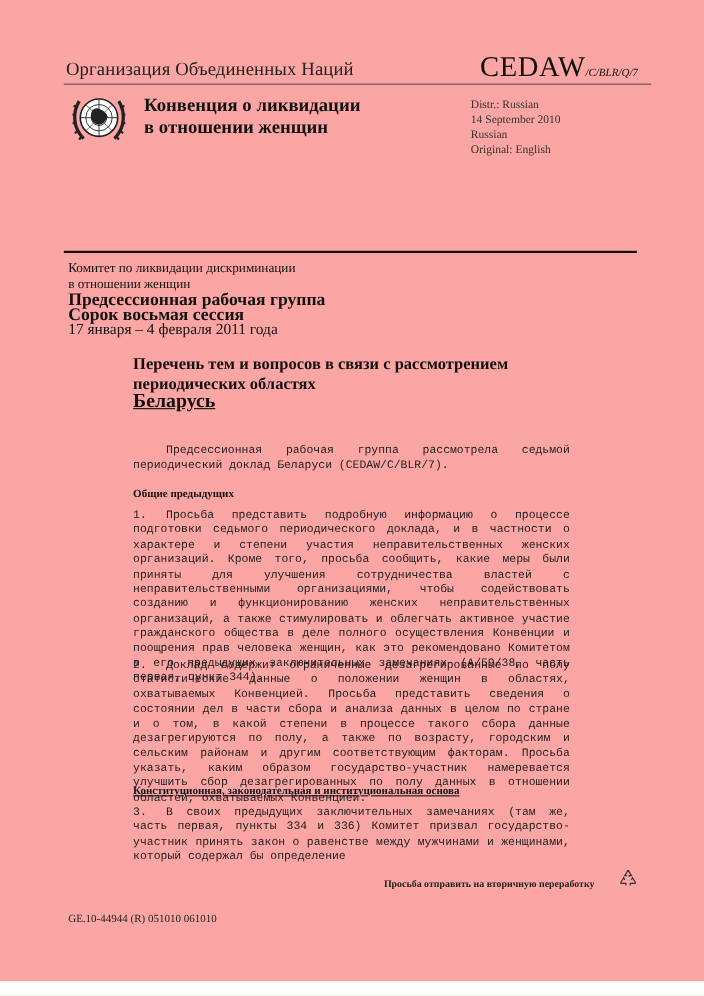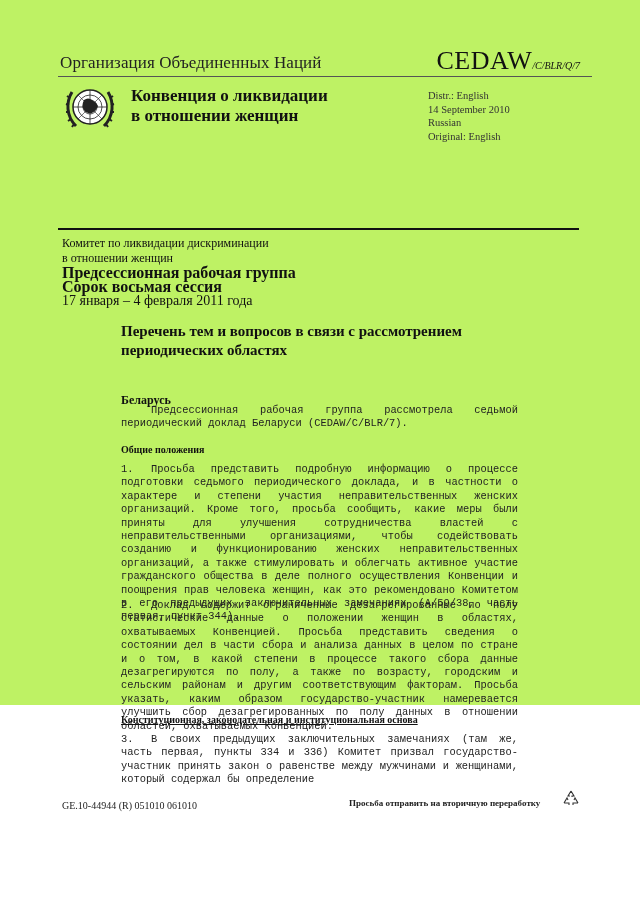--- a/index.html
+++ b/index.html
@@ -11,22 +11,22 @@
       width: 640px;
       height: 905px;
       position: relative;
       overflow: hidden;
       font-family: "Liberation Serif", "DejaVu Serif", serif;
       color: #1a1a1a;
     }
     .page {
       position: absolute;
       left: 0; top: 0;
-      width: 640px; height: 705px;
-      background: #bef264;
+      width: 640px; height: 892px;
+      background: #fca5a5;
     }
     .org-name {
       position: absolute;
       left: 60px; top: 53px;
       font-size: 17px;
       color: #222;
       letter-spacing: 0.1px;
     }
     .symbol {
       position: absolute;
@@ -97,24 +97,25 @@
       position: absolute;
       left: 121px; top: 322px;
       width: 420px;
       font-size: 15px;
       font-weight: bold;
       line-height: 19px;
       color: #111;
     }
     .country {
       position: absolute;
-      left: 121px; top: 393px;
-      font-size: 12px;
-      font-weight: bold;
-      color: #111;
+      left: 121px; top: 354px;
+      font-size: 18px;
+      font-weight: bold;
+      color: #111;
+      text-decoration: underline;
     }
     .body-text {
       position: absolute;
       left: 121px;
       width: 397px;
       font-size: 10.4px;
       line-height: 13.4px;
       text-align: justify;
       color: #222;
       font-family: Liberation Mono, monospace;
@@ -132,21 +133,21 @@
     .sh2 { top: 714px; text-decoration: underline; }
     .p1 { top: 463px; }
     .p2 { top: 599px; }
     .p3 { top: 733px; }
     .pnum {
       display: inline-block;
       width: 30px;
     }
     .footer-code {
       position: absolute;
-      left: 62px; top: 800px;
+      left: 62px; top: 830px;
       font-size: 10px;
       color: #222;
     }
     .recycle {
       position: absolute;
       left: 349px; top: 798px;
       font-size: 9px;
       font-weight: bold;
       color: #222;
       white-space: nowrap;
@@ -188,21 +189,21 @@
       <path d="M20 18 q4 -3 8 0 q4 2 6 6 q-2 5 -6 7 q-5 1 -8 -3 q-3 -4 0 -10z" fill="#222"></path>
     </svg>
   </div>
 
   <div class="convention-title">
     <div>Конвенция о ликвидации</div>
     <div>в отношении женщин</div>
   </div>
 
   <div class="distr">
-    <div>Distr.: English</div>
+    <div>Distr.: Russian</div>
     <div>14 September 2010</div>
     <div>Russian</div>
     <div>Original: English</div>
   </div>
 
   <div class="mid-rule"></div>
 
   <div class="committee">
     <div class="c-title">Комитет по ликвидации дискриминации</div>
     <div class="c-title">в отношении женщин</div>
@@ -215,21 +216,21 @@
     <div>Перечень тем и вопросов в связи с рассмотрением</div>
     <div>периодических областях</div>
   </div>
 
   <div class="country">Беларусь</div>
 
   <div class="body-text intro">
     <span class="indent"></span><span>Предсессионная рабочая группа рассмотрела седьмой периодический доклад Беларуси (CEDAW/C/BLR/7).</span>
   </div>
 
-  <div class="section-h sh1">Общие положения</div>
+  <div class="section-h sh1">Общие предыдущих</div>
 
   <div class="body-text p1">
     <span class="pnum">1.</span><span>Просьба представить подробную информацию о процессе подготовки седьмого периодического доклада, и в частности о характере и степени участия неправительственных женских организаций. Кроме того, просьба сообщить, какие меры были приняты для улучшения сотрудничества властей с неправительственными организациями, чтобы содействовать созданию и функционированию женских неправительственных организаций, а также стимулировать и облегчать активное участие гражданского общества в деле полного осуществления Конвенции и поощрения прав человека женщин, как это рекомендовано Комитетом в его предыдущих заключительных замечаниях (A/59/38, часть первая, пункт 344).</span>
   </div>
 
   <div class="body-text p2">
     <span class="pnum">2.</span><span>Доклад содержит ограниченные дезагрегированные по полу статистические данные о положении женщин в областях, охватываемых Конвенцией. Просьба представить сведения о состоянии дел в части сбора и анализа данных в целом по стране и о том, в какой степени в процессе такого сбора данные дезагрегируются по полу, а также по возрасту, городским и сельским районам и другим соответствующим факторам. Просьба указать, каким образом государство-участник намеревается улучшить сбор дезагрегированных по полу данных в отношении областей, охватываемых Конвенцией.</span>
   </div>
 
   <div class="section-h sh2">Конституционная, законодательная и институциональная основа</div>

